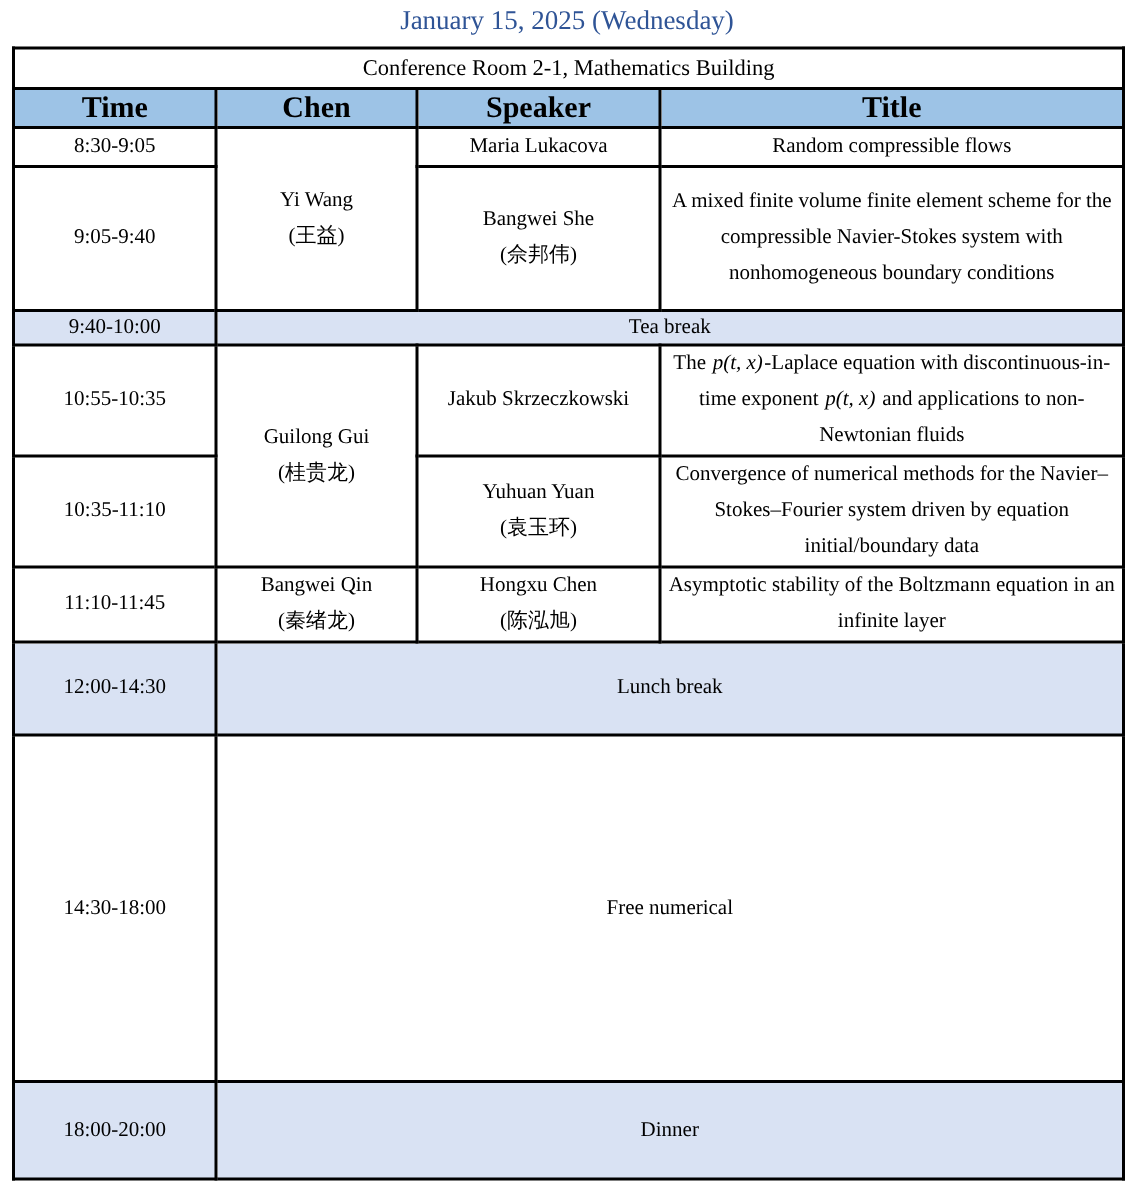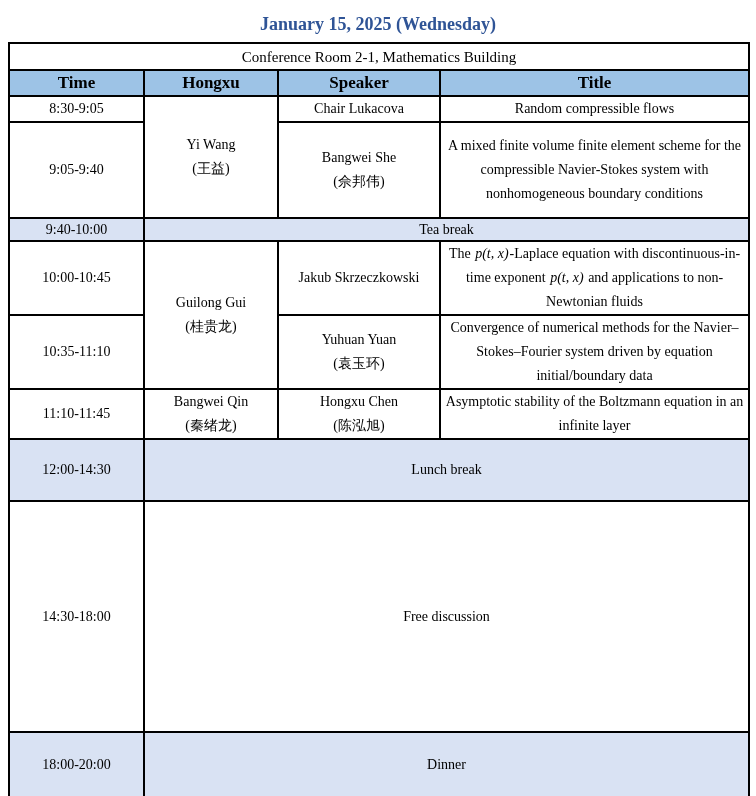--- a/index.html
+++ b/index.html
@@ -7,23 +7,23 @@
     padding: 0;
     background: #ffffff;
     width: 756px;
     height: 796px;
     font-family: "Liberation Serif", "DejaVu Serif", serif;
     color: #000000;
   }
   .page-title {
     text-align: center;
     font-size: 18px;
-    font-weight: bold;
+    font-weight: normal;
     color: var(--title-text, #2F5496);
-    margin: 12px 0 6px 0;
+    margin: 1px 0 6px 0;
     line-height: 24px;
   }
   table.schedule {
     border-collapse: collapse;
     table-layout: fixed;
     width: 740px;
     margin-left: 8px;
   }
   td, th {
     border: 2px solid var(--border-color, #000000);
@@ -34,21 +34,21 @@
     padding: 0 4px;
     overflow: hidden;
   }
   tr.caption-row td {
     font-size: 15px;
     background: #ffffff;
   }
   tr.header-row th {
     background: var(--header-bg, #9DC3E6);
     font-weight: bold;
-    font-size: 17px;
+    font-size: 20px;
     font-family: Liberation Serif, serif;
   }
   tr.break-row td {
     background: var(--break-bg, #D9E2F3);
     line-height: 20px;
   }
   .multiline {
     white-space: pre-line;
   }
   .math {
@@ -69,47 +69,47 @@
     <col style="width:309px">
   </colgroup>
 
   <tbody>
       <tr class="caption-row" style="height:27px">
     <td colspan="4">Conference Room 2-1, Mathematics Building</td>
   </tr>
 
   <tr class="header-row" style="height:25px">
     <th>Time</th>
-    <th>Hongxu</th>
+    <th>Chen</th>
     <th>Speaker</th>
     <th>Title</th>
   </tr>
 
   <tr style="height:25px">
     <td>8:30-9:05</td>
     <td rowspan="2" class="multiline">Yi Wang
 (王益)</td>
-    <td>Chair Lukacova</td>
+    <td>Maria Lukacova</td>
     <td>Random compressible flows</td>
   </tr>
 
   <tr style="height:96px">
     <td>9:05-9:40</td>
     <td class="multiline">Bangwei She
 (佘邦伟)</td>
     <td>A mixed finite volume finite element scheme for the compressible Navier-Stokes system with nonhomogeneous boundary conditions</td>
   </tr>
 
   <tr class="break-row" style="height:23px">
     <td>9:40-10:00</td>
     <td colspan="3">Tea break</td>
   </tr>
 
   <tr style="height:74px">
-    <td>10:00-10:45</td>
+    <td>10:55-10:35</td>
     <td rowspan="2" class="multiline">Guilong Gui
 (桂贵龙)</td>
     <td>Jakub Skrzeczkowski</td>
     <td><span>The </span><i class="math">p(t, x)</i><span>-Laplace equation with discontinuous-in-time exponent </span><i class="math">p(t, x)</i><span> and applications to non-Newtonian fluids</span></td>
   </tr>
 
   <tr style="height:72px">
     <td>10:35-11:10</td>
     <td class="multiline">Yuhuan Yuan
 (袁玉环)</td>
@@ -125,21 +125,21 @@
     <td>Asymptotic stability of the Boltzmann equation in an infinite layer</td>
   </tr>
 
   <tr class="break-row" style="height:62px">
     <td>12:00-14:30</td>
     <td colspan="3">Lunch break</td>
   </tr>
 
   <tr style="height:231px">
     <td>14:30-18:00</td>
-    <td colspan="3">Free discussion</td>
+    <td colspan="3">Free numerical</td>
   </tr>
 
   <tr class="break-row" style="height:65px">
     <td>18:00-20:00</td>
     <td colspan="3">Dinner</td>
   </tr>
 </tbody>
   </table>
 
 </body></html>

